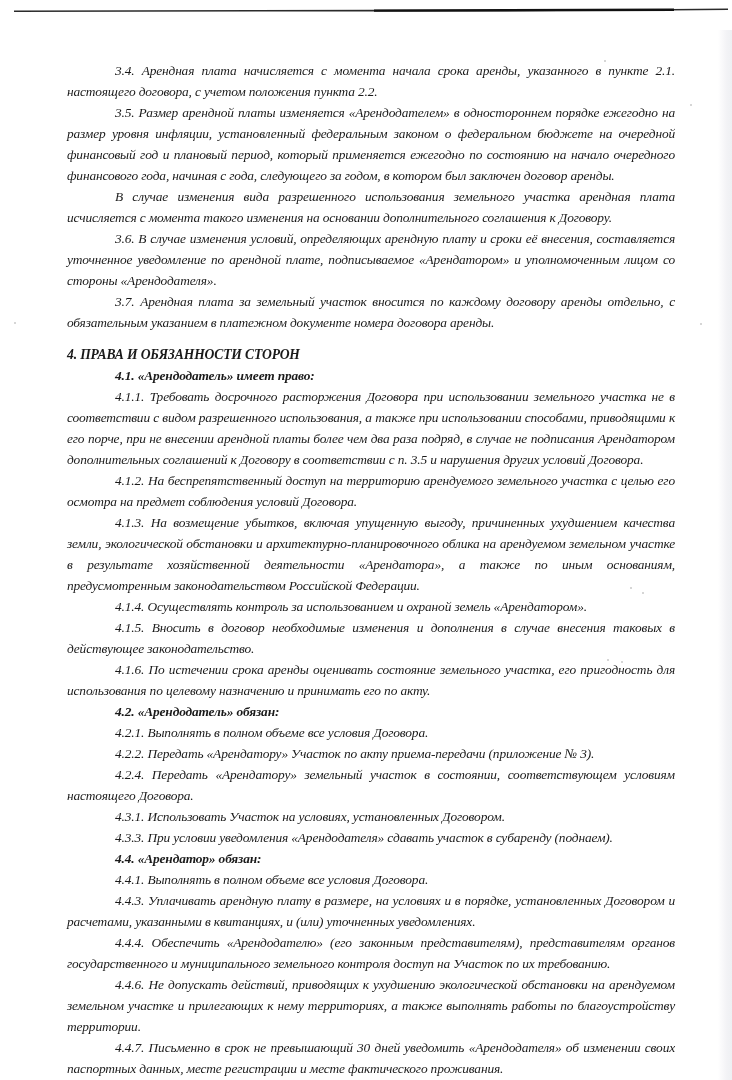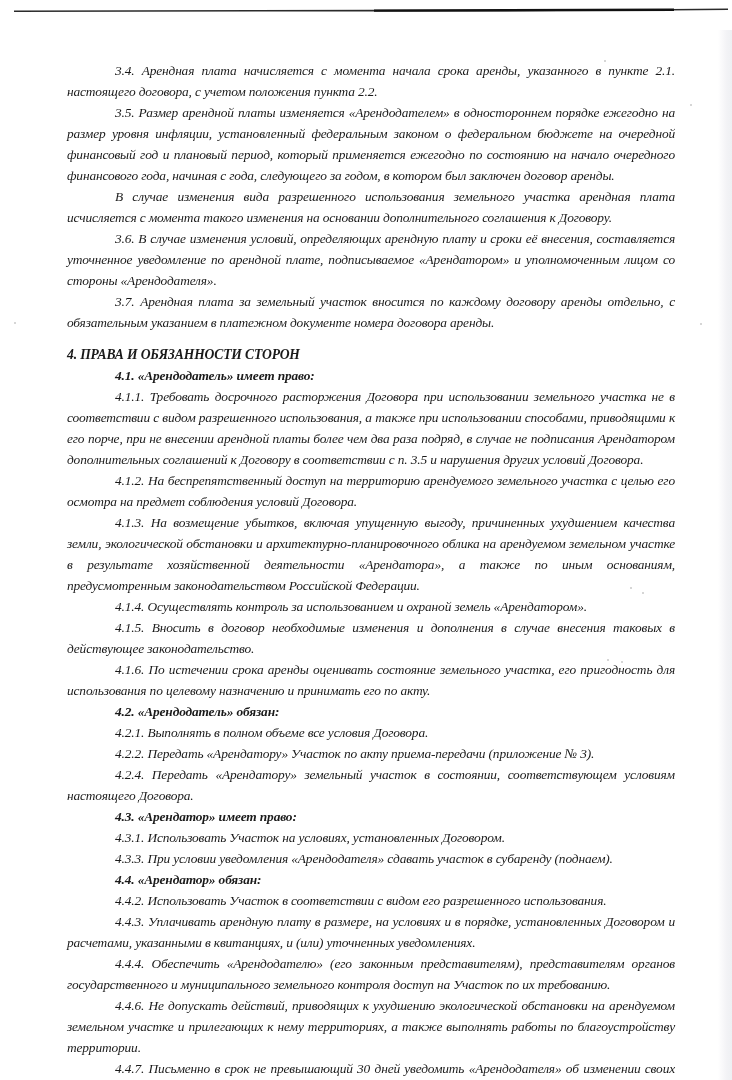--- a/index.html
+++ b/index.html
@@ -103,25 +103,24 @@
   <p class="p">4.1.3. На возмещение убытков, включая упущенную выгоду, причиненных ухудшением качества земли, экологической обстановки и архитектурно-планировочного облика на арендуемом земельном участке в результате хозяйственной деятельности «Арендатора», а также по иным основаниям, предусмотренным законодательством Российской Федерации.</p>
   <p class="p">4.1.4. Осуществлять контроль за использованием и охраной земель «Арендатором».</p>
   <p class="p">4.1.5. Вносить в договор необходимые изменения и дополнения в случае внесения таковых в действующее законодательство.</p>
   <p class="p">4.1.6. По истечении срока аренды оценивать состояние земельного участка, его пригодность для использования по целевому назначению и принимать его по акту.</p>
 
   <p class="h-sub">4.2. «Арендодатель» обязан:</p>
   <p class="p">4.2.1. Выполнять в полном объеме все условия Договора.</p>
   <p class="p">4.2.2. Передать «Арендатору» Участок по акту приема-передачи (приложение № 3).</p>
   <p class="p">4.2.4. Передать «Арендатору» земельный участок в состоянии, соответствующем условиям настоящего Договора.</p>
 
-  <p class="h-sub">4.3. «Арендатор» имеет право:</p>
   <p class="p">4.3.1. Использовать Участок на условиях, установленных Договором.</p>
   <p class="p">4.3.3. При условии уведомления «Арендодателя» сдавать участок в субаренду (поднаем).</p>
 
   <p class="h-sub">4.4. «Арендатор» обязан:</p>
-  <p class="p">4.4.2. Использовать Участок в соответствии с видом его разрешенного использования.</p>
+  <p class="p">4.4.1. Выполнять в полном объеме все условия Договора.</p>
   <p class="p">4.4.3. Уплачивать арендную плату в размере, на условиях и в порядке, установленных Договором и расчетами, указанными в квитанциях, и (или) уточненных уведомлениях.</p>
   <p class="p">4.4.4. Обеспечить «Арендодателю» (его законным представителям), представителям органов государственного и муниципального земельного контроля доступ на Участок по их требованию.</p>
   <p class="p">4.4.6. Не допускать действий, приводящих к ухудшению экологической обстановки на арендуемом земельном участке и прилегающих к нему территориях, а также выполнять работы по благоустройству территории.</p>
   <p class="p">4.4.7. Письменно в  срок не превышающий 30 дней уведомить «Арендодателя» об изменении своих паспортных данных, месте регистрации и месте фактического проживания.</p>
   <p class="p">4.4.8. Не нарушать права других смежных землепользователей.</p>
 
 </div>
 
 </body></html>

